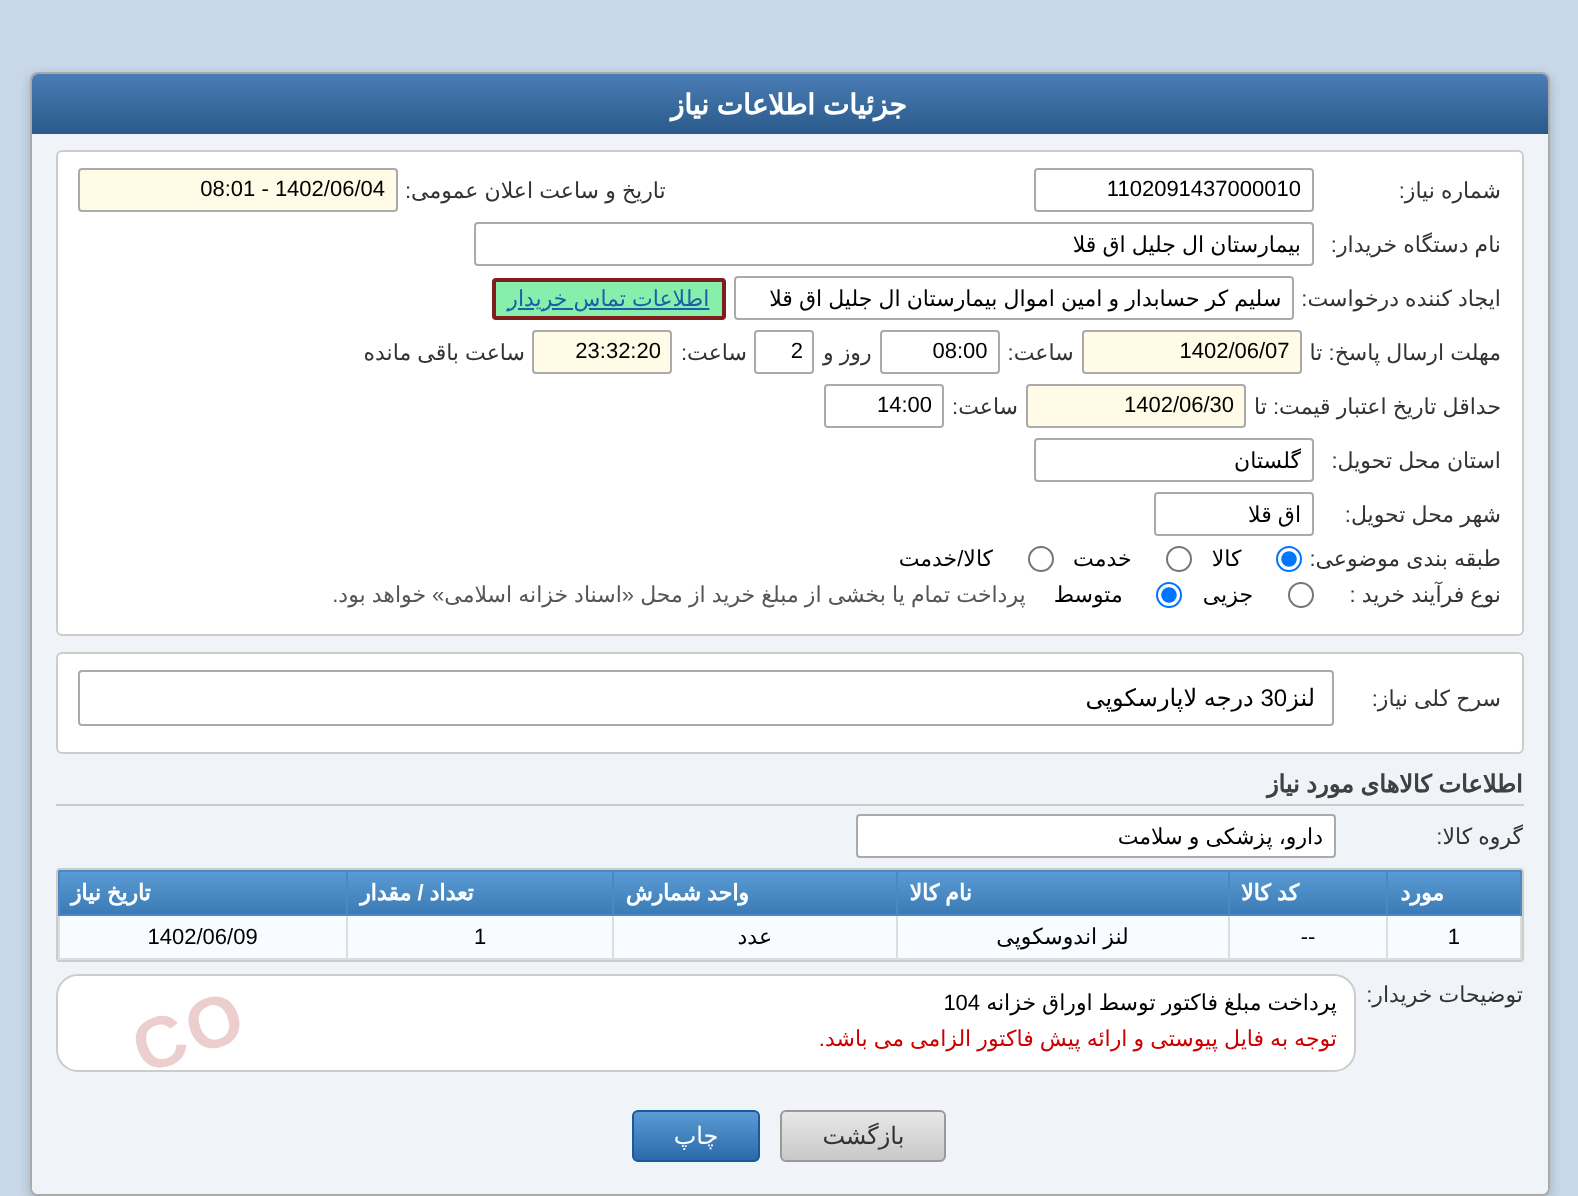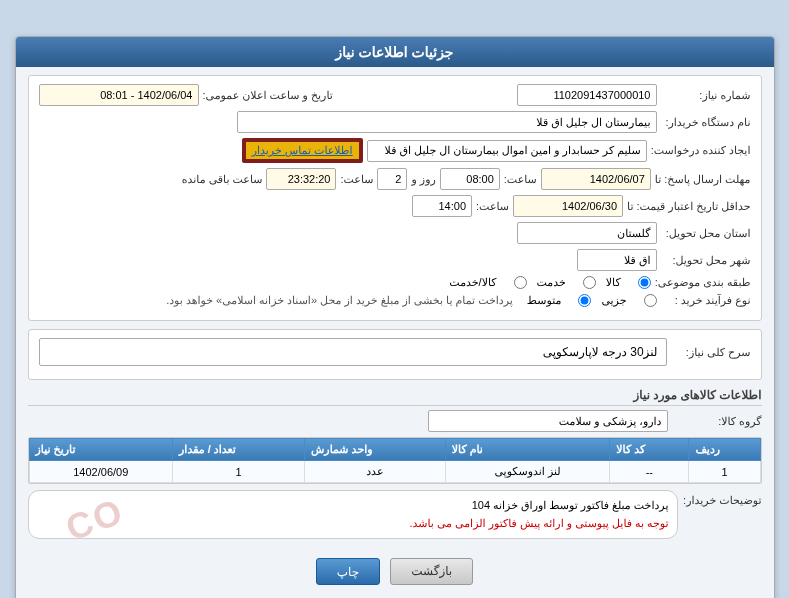--- a/index.html
+++ b/index.html
@@ -67,22 +67,22 @@
     .input-medium { width: 140px; }
     .input-small { width: 80px; }
     .input-xsmall { width: 60px; }
     .input-date { width: 110px; background: #fffbe6; }
     .input-datetime { width: 160px; background: #fffbe6; }
     .blue-link {
       color: #1a5fa8;
       text-decoration: underline;
       cursor: pointer;
       font-size: 11px;
-      border: 4px solid #7f1d1d;
-      background: #eab308;
+      border: 2px solid #7f1d1d;
+      background: #86efac;
       padding: 2px 6px;
       border-radius: 2px;
       white-space: nowrap;
     }
     .radio-group {
       display: flex;
       gap: 10px;
       align-items: center;
       font-size: 11px;
     }
@@ -175,21 +175,20 @@
     }
     .btn-print {
       background: linear-gradient(to bottom, #5a9bd4, #2a6aaa);
       color: #fff;
       border-color: #1a5a9a;
     }
     .btn-back {
       background: linear-gradient(to bottom, #e8e8e8, #c8c8c8);
       color: #333;
       border-color: #999;
-      font-family: Liberation Serif, serif;
     }
     .inline-label {
       font-size: 11px;
       color: #333;
       white-space: nowrap;
     }
     .co-watermark {
       position: absolute;
       bottom: 60px;
       left: 50px;
@@ -310,21 +309,21 @@
 
     <div class="form-row">
       <span class="label">گروه کالا:</span>
       <input class="input-field" style="width: 240px;" readonly="" value="دارو، پزشکی و سلامت">
     </div>
 
     <div class="table-container">
       <table>
         <thead>
           <tr>
-            <th>ردیف</th>
+            <th>مورد</th>
             <th>کد کالا</th>
             <th>نام کالا</th>
             <th>واحد شمارش</th>
             <th>تعداد / مقدار</th>
             <th>تاریخ نیاز</th>
           </tr>
         </thead>
         <tbody id="goods-tbody">
         <tr>
               <td>1</td>

